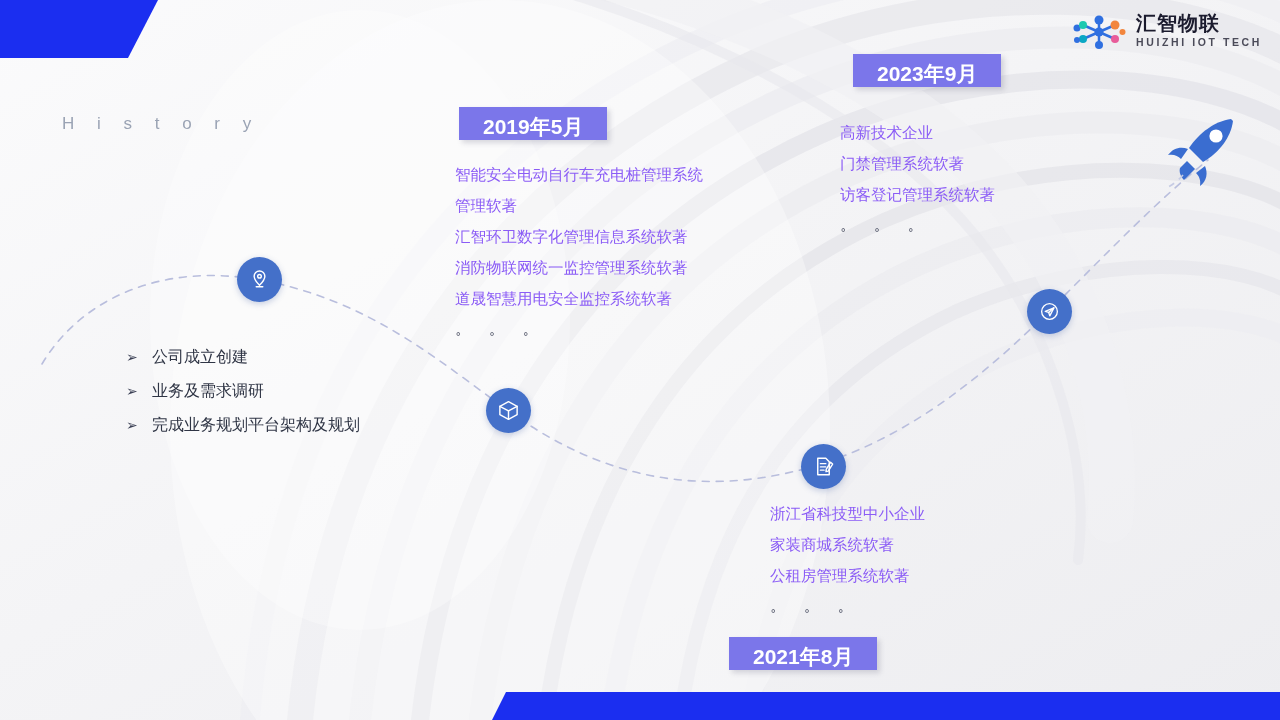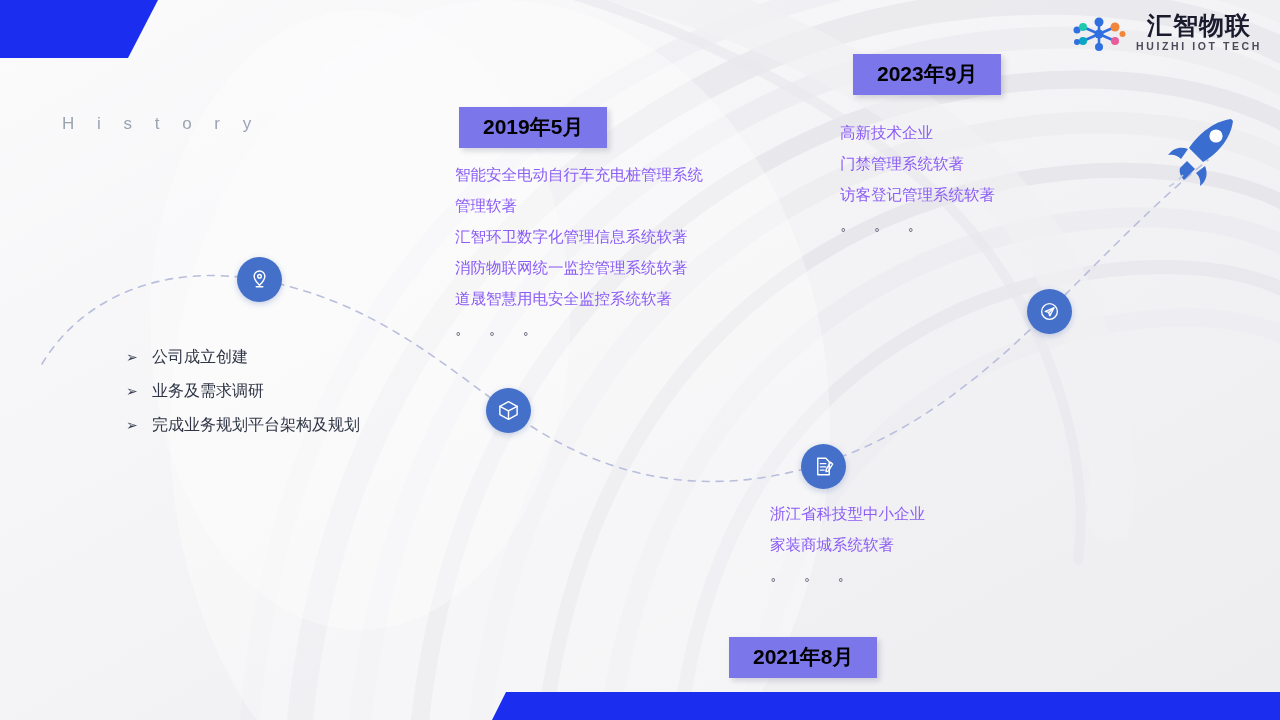--- a/index.html
+++ b/index.html
@@ -14,35 +14,35 @@
   
   .bg-svg { position:absolute; inset:0; width:1280px; height:720px; }
 
   
   .corner-svg { position:absolute; inset:0; width:1280px; height:720px; pointer-events:none; }
 
   
   .logo { position:absolute; right:18px; top:12px; display:flex; align-items:center; gap:9px; }
   .logo-mark { width:54px; height:40px; }
   .logo-text { display:flex; flex-direction:column; justify-content:center; }
-  .logo-cn { font-size:25px; font-weight:700; color:#1b1b2e; letter-spacing:1px; line-height:1.05;
-             font-family:"Liberation Sans","DejaVu Sans",sans-serif;text-align:center; }
+  .logo-cn { font-size:20px; font-weight:700; color:#1b1b2e; letter-spacing:1px; line-height:1.05;
+             font-family:"Liberation Sans","DejaVu Sans",sans-serif; }
   .logo-en { font-size:10.5px; font-weight:700; color:#4a4a58; letter-spacing:2.6px; line-height:1.5;
              margin-top:1px; }
 
   
   .heading { position:absolute; left:62px; top:96px; }
   .heading-cn { font-size:40px; font-weight:700; color:#1b2ef0; letter-spacing:22px; line-height:1.1;
                 white-space:nowrap; }
   .heading-en { margin-top:18px; font-size:17px; color:#9aa3b4; letter-spacing:9px; font-weight:400; }
 
   
   .badge {
-    position:absolute; background:#7b76ea; color:#000000; font-weight:700;
-    font-size:21px; line-height:1; padding:9px 24px 11px 24px;
+    position:absolute; background:#7b76ea; color:#ffffff; font-weight:700;
+    font-size:21px; line-height:1; padding:9px 24px 3px 24px;
     box-shadow:3px 3px 5px rgba(90,90,120,.22);
     white-space:nowrap;
   }
 
   
   .block { position:absolute; color:#3a3f52; }
   .block .line { font-size:15.5px; line-height:31px; white-space:nowrap; color:#8b5cf6; }
   .block .dots { font-size:15.5px; line-height:30px; color:#3b4055; letter-spacing:7px; }
 
   
@@ -211,20 +211,21 @@
     <div class="line">管理软著</div>
     <div class="line">汇智环卫数字化管理信息系统软著</div>
     <div class="line">消防物联网统一监控管理系统软著</div>
     <div class="line">道晟智慧用电安全监控系统软著</div>
     <div class="dots">。 。 。</div>
   </div>
 
   <div class="block" style="left:730px; top:498px;margin-left:40px;">
     <div class="line">浙江省科技型中小企业</div>
     <div class="line">家装商城系统软著</div>
+    <div class="line">公租房管理系统软著</div>
     <div class="dots">。 。 。</div>
   </div>
   <div class="badge" style="left:729px; top:637px;">2021年8月</div>
 
   <div class="badge" style="left:853px; top:54px;">2023年9月</div>
   <div class="block" style="left:840px; top:117px;">
     <div class="line">高新技术企业</div>
     <div class="line">门禁管理系统软著</div>
     <div class="line">访客登记管理系统软著</div>
     <div class="dots">。 。 。</div>

